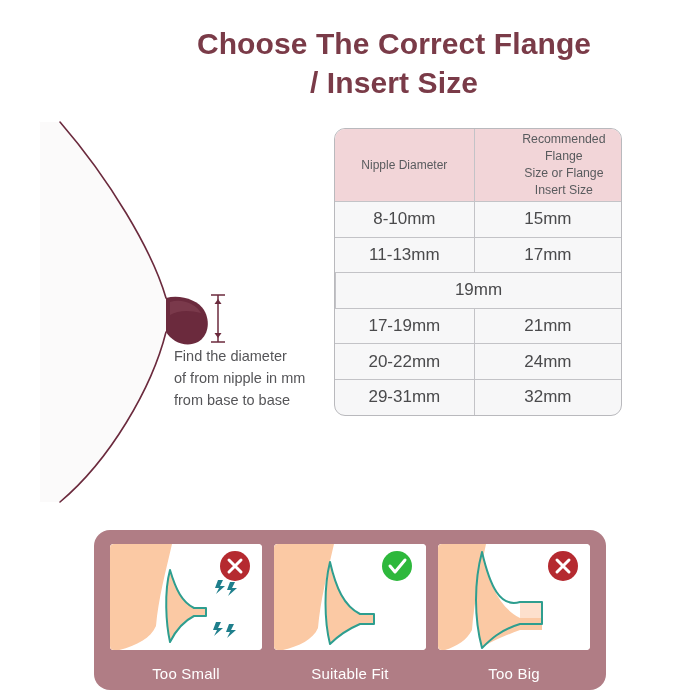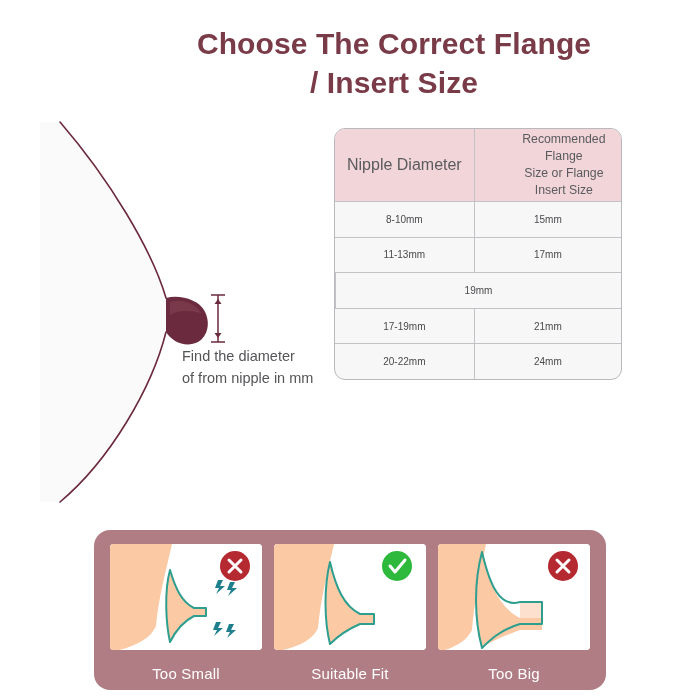--- a/index.html
+++ b/index.html
@@ -43,21 +43,20 @@
 
   
   #instruction-text {
     position: absolute;
     left: 174px;
     top: 345px;
     width: 190px;
     color: #555558;
     font-size: 14.5px;
     line-height: 1.52;
-    margin-left: 8px;
   }
   #instruction-text .iline { display: block; white-space: nowrap; }
 
   
   #size-table {
     position: absolute;
     left: 334px;
     top: 128px;
     width: 288px;
     border: 1px solid #b9b9bd;
@@ -72,32 +71,32 @@
   }
   .trow:first-child { border-top: none; }
   .tcell {
     flex: 0 0 48.5%;
     box-sizing: border-box;
     display: flex;
     align-items: center;
     justify-content: center;
     text-align: center;
     padding: 2px 4px;
-    font-size: 10px;
+    font-size: 17px;
     color: #4a4a4c;
     min-height: 34.6px;
   }
   .tcell.col2 {
     flex: 1 1 auto;
     border-left: 1px solid #c3c3c7;
   }
   #table-header { background: #f2d5d8; }
   #table-header .tcell {
     min-height: 72px;
-    font-size: 16px;
+    font-size: 12px;
     color: #595b5e;
     line-height: 1.38;
   }
   #table-header .tcell.col2 { font-size: 12.3px; padding-left: 36px; }
 
   
   #fit-panel {
     position: absolute;
     left: 94px;
     top: 530px;
@@ -158,20 +157,21 @@
       <line x1="171" y1="232" x2="185" y2="232" stroke="#6b2a3d" stroke-width="1.5"></line>
       <polygon points="178,189 174.5,194 181.5,194" fill="#6b2a3d"></polygon>
       <polygon points="178,228 174.5,223 181.5,223" fill="#6b2a3d"></polygon>
     </g>
   </svg>
 </div>
 
 <div id="instruction-text">
   <span class="iline">Find the diameter</span>
   <span class="iline">of from nipple in mm</span>
+  <span class="iline">from base to base</span>
 </div>
 
 <div id="size-table">
   <div class="trow" id="table-header">
     <div class="tcell">Nipple Diameter</div>
     <div class="tcell col2">
       <span>
         <span>Recommended Flange</span><br>
         <span>Size or Flange Insert Size</span>
       </span>
@@ -189,20 +189,24 @@
   <div class="trow">
     <div class="tcell col2">19mm</div>
   </div>
   <div class="trow">
     <div class="tcell">17-19mm</div>
     <div class="tcell col2">21mm</div>
   </div>
   <div class="trow">
     <div class="tcell">20-22mm</div>
     <div class="tcell col2">24mm</div>
+  </div>
+  <div class="trow">
+    <div class="tcell">29-31mm</div>
+    <div class="tcell col2">32mm</div>
   </div>
 </div>
 
 <div id="fit-panel">
 
   <div class="fit-item">
     <div class="fit-card">
       <svg width="152" height="108" viewBox="0 0 152 108" xmlns="http://www.w3.org/2000/svg">
         <rect x="0" y="0" width="152" height="108" fill="#ffffff"></rect>
         <path d="M 0 0 L 62 0 C 56 26, 48 56, 46 82 C 40 96, 22 104, 0 108 Z" fill="#fbc9a4"></path>

